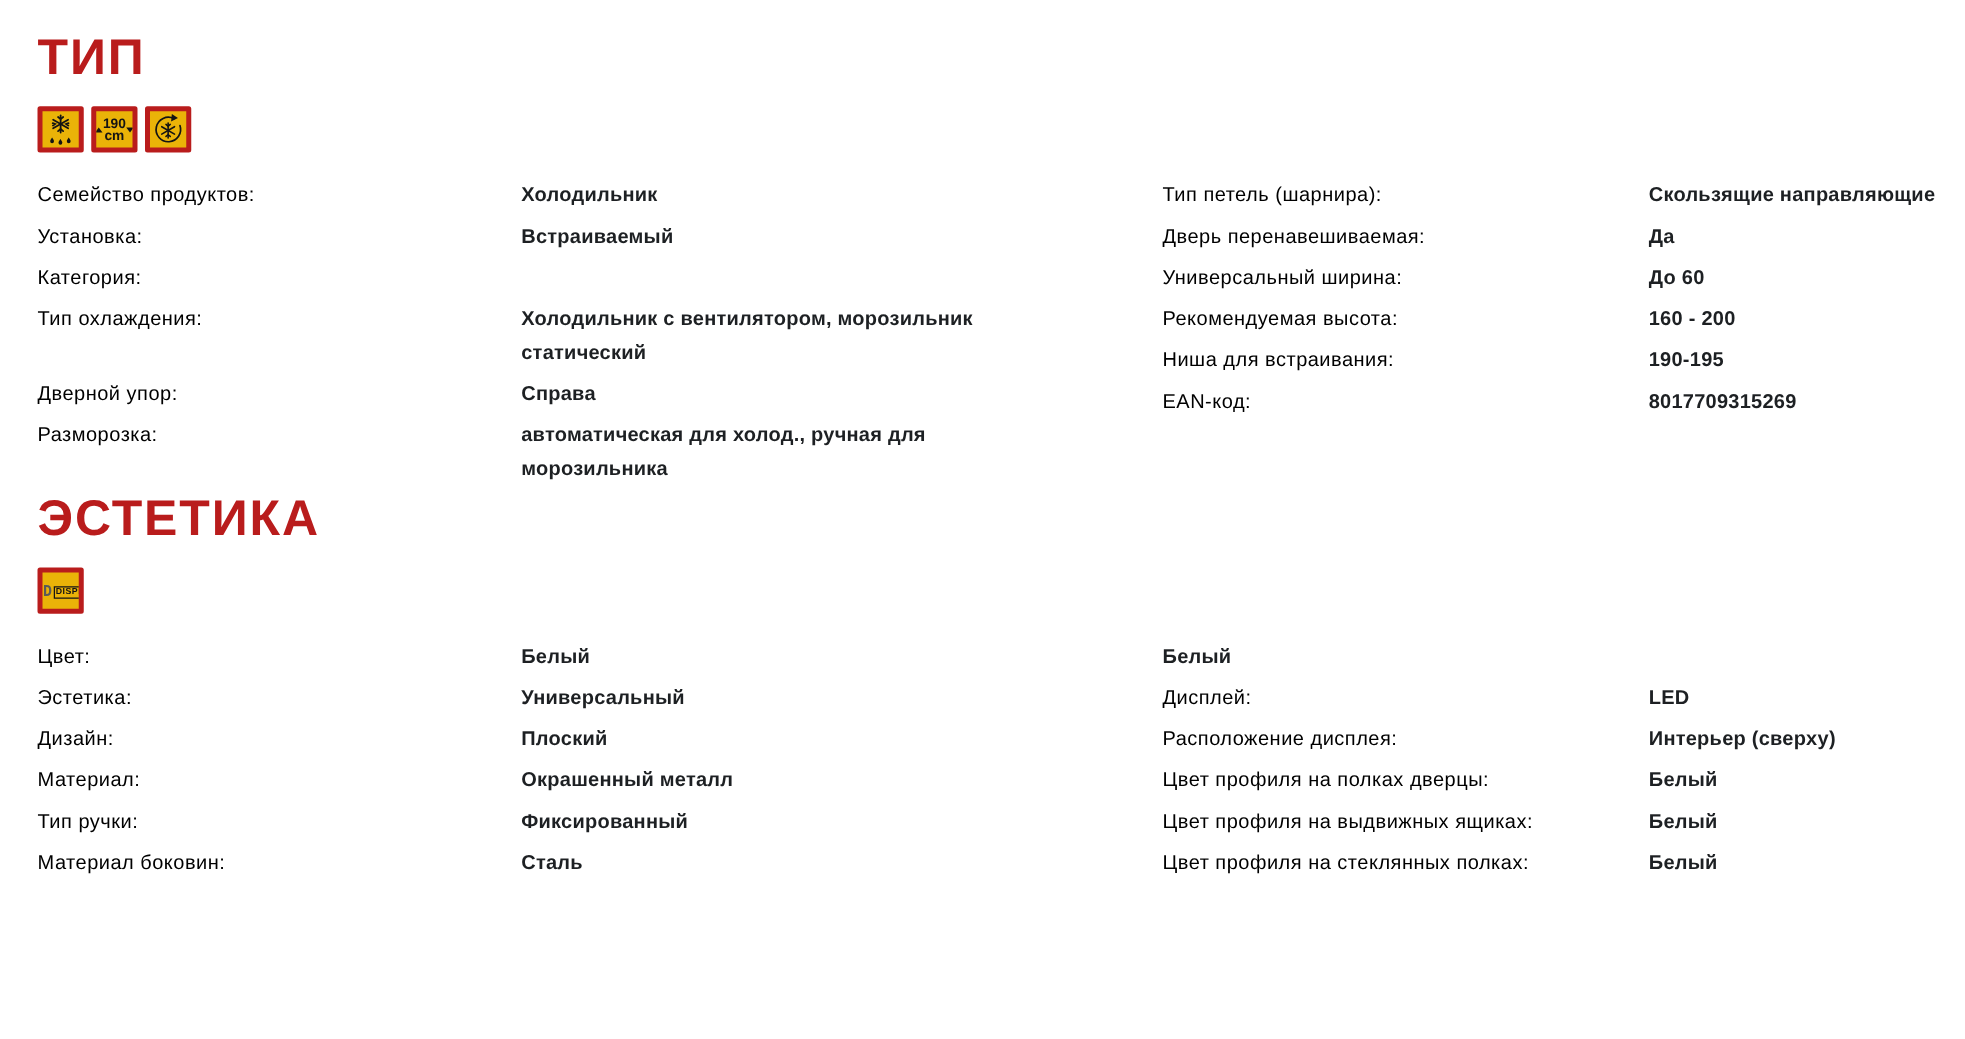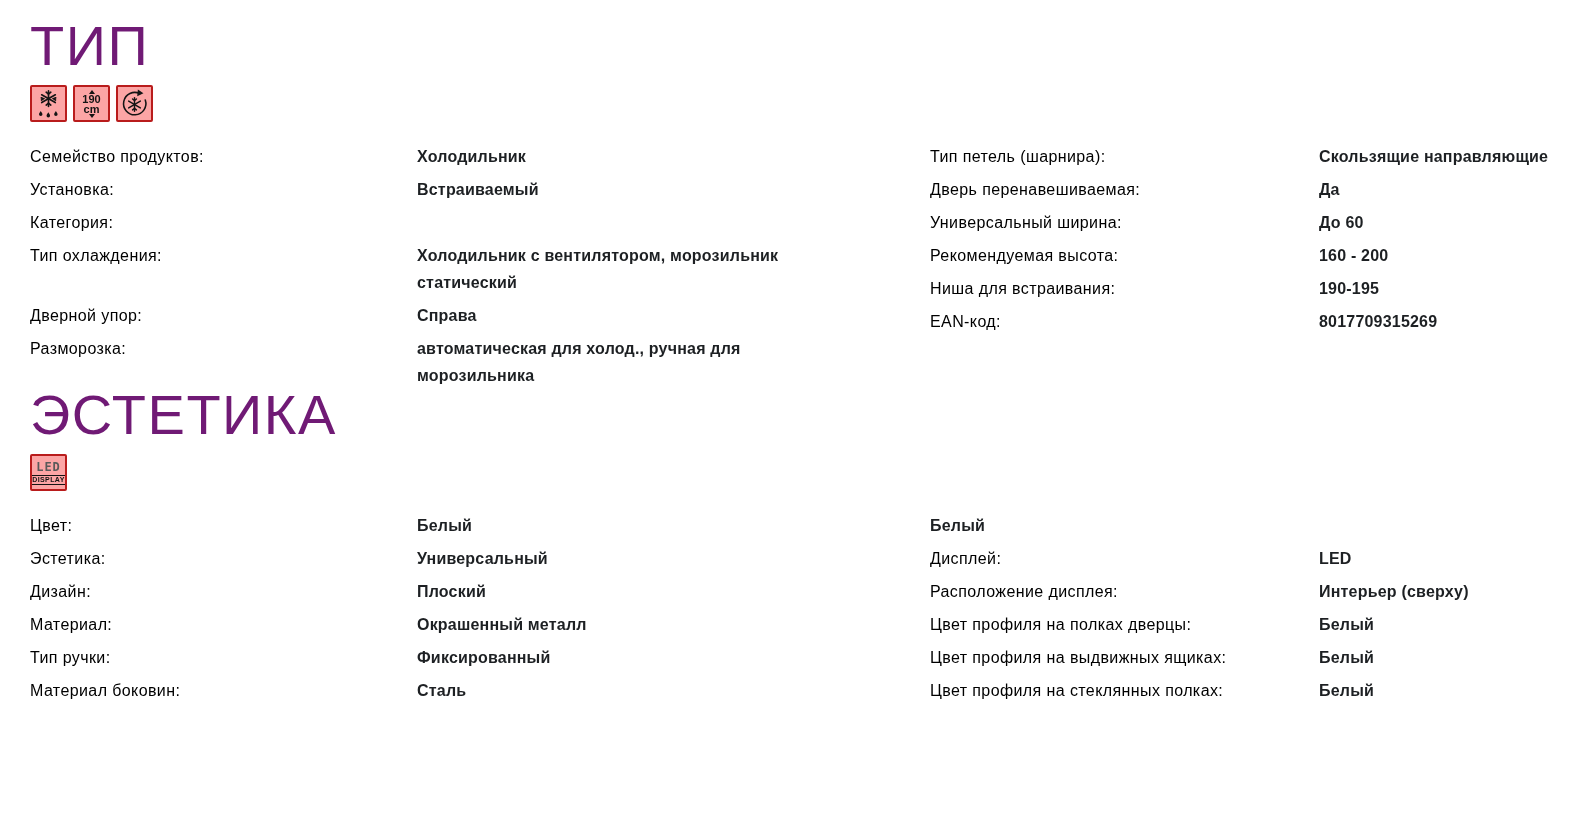--- a/index.html
+++ b/index.html
@@ -8,39 +8,38 @@
     width: 1572px;
     height: 831px;
     overflow: hidden;
     font-family: "Liberation Sans", sans-serif;
     color: #1d2023;
   }
   .page {
     padding: 26px 20px 0 30px;
   }
   .section-title {
-    font-size: 56px;
+    font-size: 40px;
     line-height: 40px;
-    font-weight: 400;
+    font-weight: 700;
     letter-spacing: 1.5px;
-    color: #701a75;
+    color: #b91c1c;
   }
   .icons-row {
     display: flex;
     gap: 6px;
     margin-top: 19px;
   }
   .icon-box {
     width: 37px;
     height: 37px;
-    border: 2px solid #b91c1c;
+    border: 4px solid #b91c1c;
     border-radius: 2px;
-    background: #fca5a5;
-    display: flex;
-    flex-direction: column;
+    background: #eab308;
+    display: flex;
     align-items: center;
     justify-content: center;
     overflow: hidden;
   }
   .icon-box svg { display: block; }
   
   .height-icon .tri-up, .height-icon .tri-down {
     width: 0; height: 0;
     border-left: 3px solid transparent;
     border-right: 3px solid transparent;

